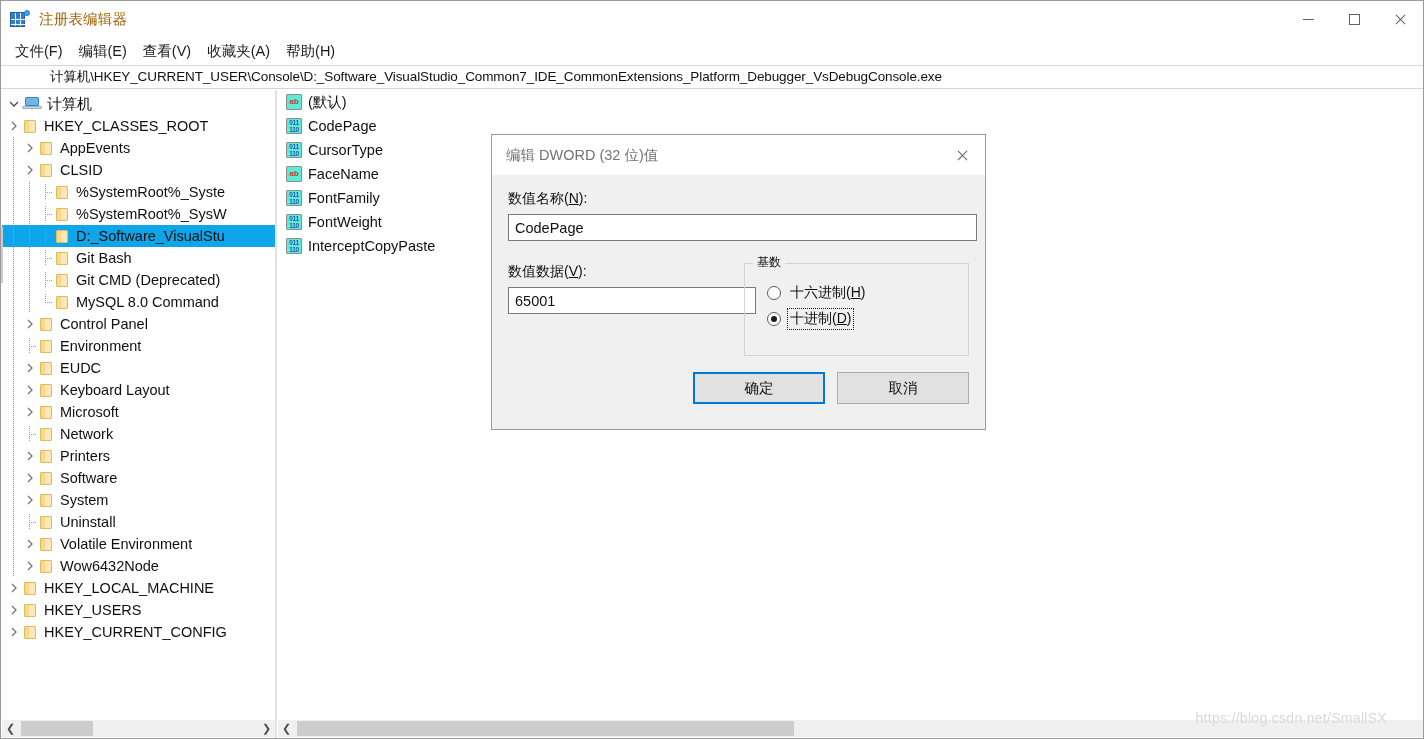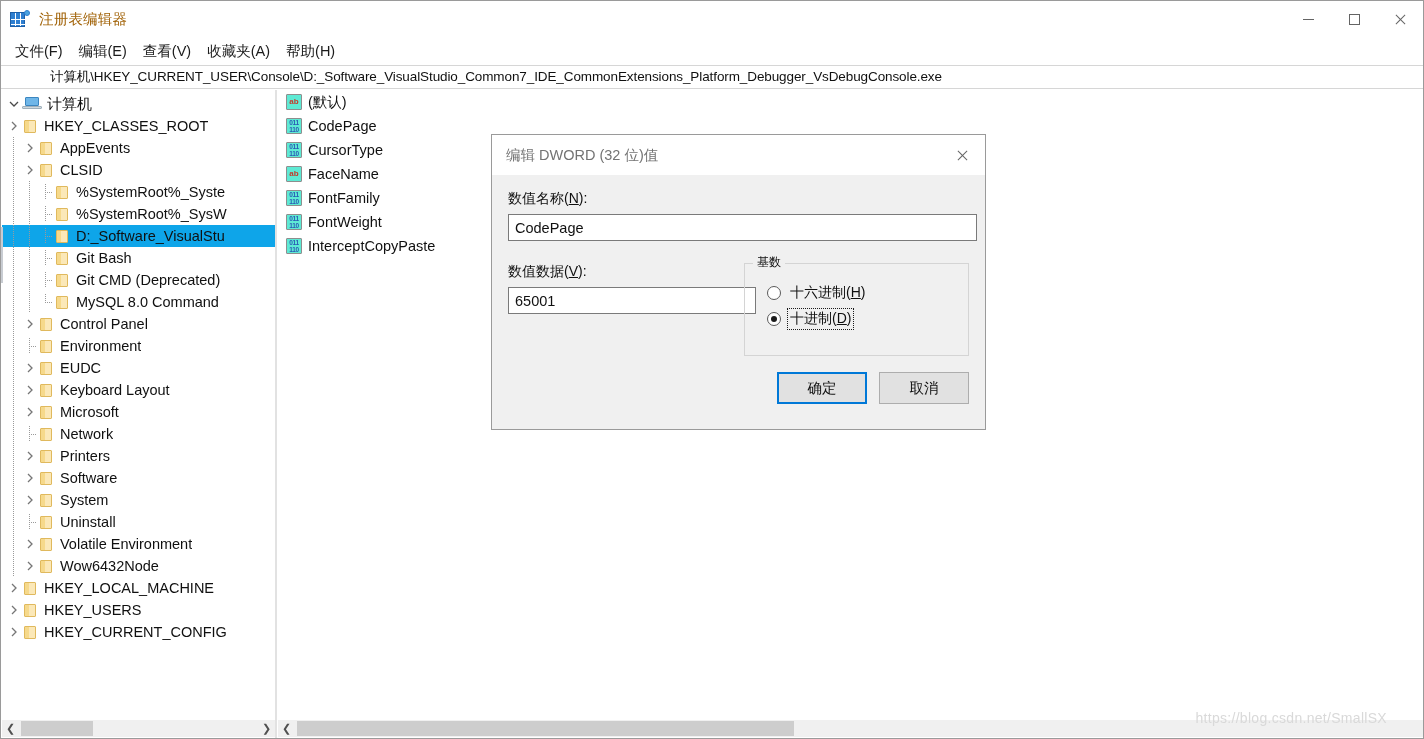--- a/index.html
+++ b/index.html
@@ -314,21 +314,21 @@
   }
   .radio-label { white-space: nowrap; padding: 1px 2px; }
   .radio-label.focused {
     outline: 1px dotted #1b1b1b; outline-offset: 0;
   }
   .btn-row {
     position: absolute; right: 16px; bottom: 25px;
     display: flex; gap: 12px;
   }
   .btn {
-    width: 90px; height: 32px;
+    width: 132px; height: 32px;
     background: #e1e1e1;
     border: 1px solid #adadad;
     font-size: 14.5px; color: #101010;
     display:flex; align-items:center; justify-content:center;
     cursor: default;
     font-family: "Liberation Sans", sans-serif;
   }
   .btn.primary {
     border: 2px solid #0078d7;
     background: #e1e1e1;

